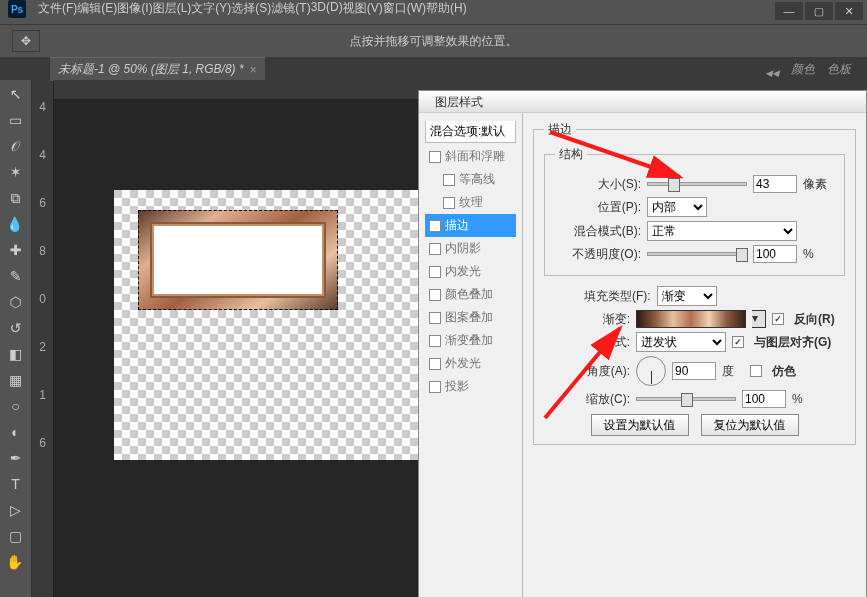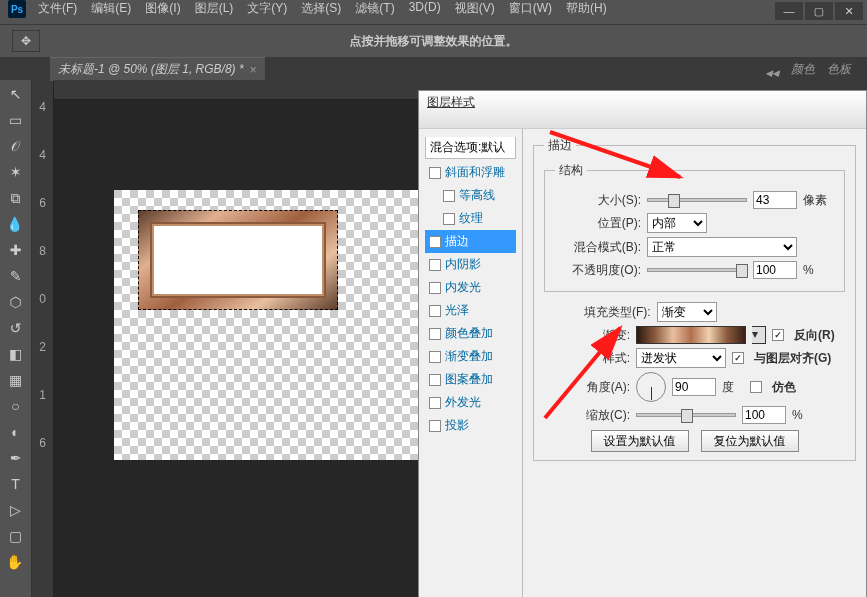--- a/index.html
+++ b/index.html
@@ -1,27 +1,27 @@
 <!DOCTYPE html>
 <html><head>
 <meta charset="utf-8">
 <style>
 * { margin: 0; padding: 0; box-sizing: border-box; font-family: "Microsoft YaHei", sans-serif; font-size: 12px; }
 body { background: #535353; width: 867px; height: 597px; overflow: hidden; position: relative; }
 
 .titlebar { background: #535353; height: 24px; display: flex; padding-left: 8px; position: relative;}
 .ps-icon { width: 18px; height: 18px; background: #001c33; color: #31a8ff; display: flex; align-items: center; justify-content: center; font-weight: bold; border-radius: 2px; font-size: 10px; }
-.menubar { display: flex; gap: 14px; margin-left: 12px; color: #ccc; }
+.menubar { display: flex; gap: 0; margin-left: 12px; color: #ccc; }
 .menubar span { cursor: default; }
 .window-controls { position: absolute; right: 4px; top: 2px; display: flex; gap: 2px; }
 .wc { width: 28px; height: 18px; background: #3c3c3c; color: #ccc; display: flex; align-items: center; justify-content: center; font-size: 11px; }
 
 .options-bar { background: #535353; height: 34px; border-top: 1px solid #3a3a3a; border-bottom: 1px solid #3a3a3a; display: flex; align-items: center; padding-left: 12px; color: #ccc; position: relative;}
 .options-bar .cursor-icon { width: 28px; height: 22px; border: 1px solid #3a3a3a; display: flex; align-items: center; justify-content: center; }
-.options-bar .hint { position: absolute; left: 50%; transform: translateX(-50%); font-weight: bold; }
+.options-bar .hint { position: absolute; left: 50%; transform: translateX(-50%); }
 
 .tabbar { background: #3a3a3a; height: 22px; display: flex; align-items: center; padding-left: 50px; color: #ccc; position: relative; font-style: italic;}
 .tabbar .tab { background: #535353; padding: 3px 8px; border-top: 1px solid #666; display: flex; align-items: center; gap: 6px; }
 .tabbar .close { color: #999; }
 .right-tabs { position: absolute; right: 6px; top: 0; background: #3a3a3a; height: 22px; display: flex; align-items: flex-end; padding: 0 4px; color:#999;}
 .right-tabs span { padding: 2px 6px; }
 
 .workspace { display: flex; height: calc(597px - 24px - 34px - 22px); }
 
 .toolbar { width: 32px; background: #535353; border-right: 1px solid #333; display: flex; flex-direction: column; align-items: center; padding-top: 4px; gap: 6px; }
@@ -31,27 +31,27 @@
 .ruler-h { height: 20px; background: #3a3a3a; border-bottom: 1px solid #222; }
 
 .canvas-area { flex: 1; background: #262626; position: relative;}
 .canvas-viewport { position: absolute; left: 60px; top: 110px; width: 310px; height: 270px; background: repeating-conic-gradient(#fff 0 25%, #ccc 0 50%) 0 0/16px 16px; }
 .marching-ants { position: absolute; left: 24px; top: 20px; width: 200px; height: 100px; border: 1px dashed #000; }
 .frame-outer { position: absolute; left: 24px; top: 20px; width: 200px; height: 100px; background: linear-gradient(145deg,#5c3a28,#e0b090,#a06040,#e8c0a0,#5c3a28); padding: 12px; }
 .frame-inner { width: 100%; height: 100%; background: #fff; box-shadow: inset 0 0 0 2px #8b5a3c, inset 0 0 0 4px #c0906c; }
 
 
 .dialog { position: absolute; left: 418px; top: 90px; width: 449px; height: 510px; background: #f0f0f0; border: 1px solid #888; }
-.dialog-title { height: 38px; background: linear-gradient(#fff,#e0e0e0); border-bottom: 1px solid #ccc; padding: 3px 8px; color: #333; text-decoration: underline; }
+.dialog-title { height: 22px; background: linear-gradient(#fff,#e0e0e0); border-bottom: 1px solid #ccc; padding: 3px 16px; color: #333; }
 .dialog-body { display: flex; height: calc(100% - 22px); }
 
 .styles-panel { width: 104px; border-right: 1px solid #bbb; padding: 8px 6px;}
 .styles-header { background: #fff; border: 1px solid #bbb; padding: 2px 4px; margin-bottom: 2px;}
 .style-default { border: 1px solid #bbb; border-top: none; padding: 2px 4px; background: #fff; margin-bottom: 2px;}
-.style-item { display: flex; align-items: center; gap: 4px; padding: 3px 4px; color: #0369a1; }
+.style-item { display: flex; align-items: center; gap: 4px; padding: 3px 4px; color: #737373; }
 .style-item.selected { background: #3399ff; color: #fff; }
 .style-sub { padding-left: 18px; }
 .cb { width: 12px; height: 12px; border: 1px solid #888; background: #fff; display: inline-flex; align-items: center; justify-content: center; font-size: 9px;}
 .cb.checked::after { content: "✓"; }
 
 .props-panel { flex: 1; padding: 8px 10px; color: #333;}
 fieldset { border: 1px solid #bbb; padding: 8px 10px; position: relative; margin-bottom: 10px;}
 legend { padding: 0 4px; }
 .row { display: flex; align-items: center; gap: 6px; margin: 4px 0; }
 .row label { width: 86px; text-align: right; }
@@ -179,33 +179,29 @@
       <div class="style-item">
           <span class="cb"></span>
           <span>内阴影</span>
         </div>
       <div class="style-item">
           <span class="cb"></span>
           <span>内发光</span>
         </div>
       <div class="style-item">
           <span class="cb"></span>
-          <span>光泽</span>
-        </div>
-      <div class="style-item">
-          <span class="cb"></span>
           <span>颜色叠加</span>
         </div>
       <div class="style-item">
           <span class="cb"></span>
+          <span>图案叠加</span>
+        </div>
+      <div class="style-item">
+          <span class="cb"></span>
           <span>渐变叠加</span>
-        </div>
-      <div class="style-item">
-          <span class="cb"></span>
-          <span>图案叠加</span>
         </div>
       <div class="style-item">
           <span class="cb"></span>
           <span>外发光</span>
         </div>
       <div class="style-item">
           <span class="cb"></span>
           <span>投影</span>
         </div>
     </div>

